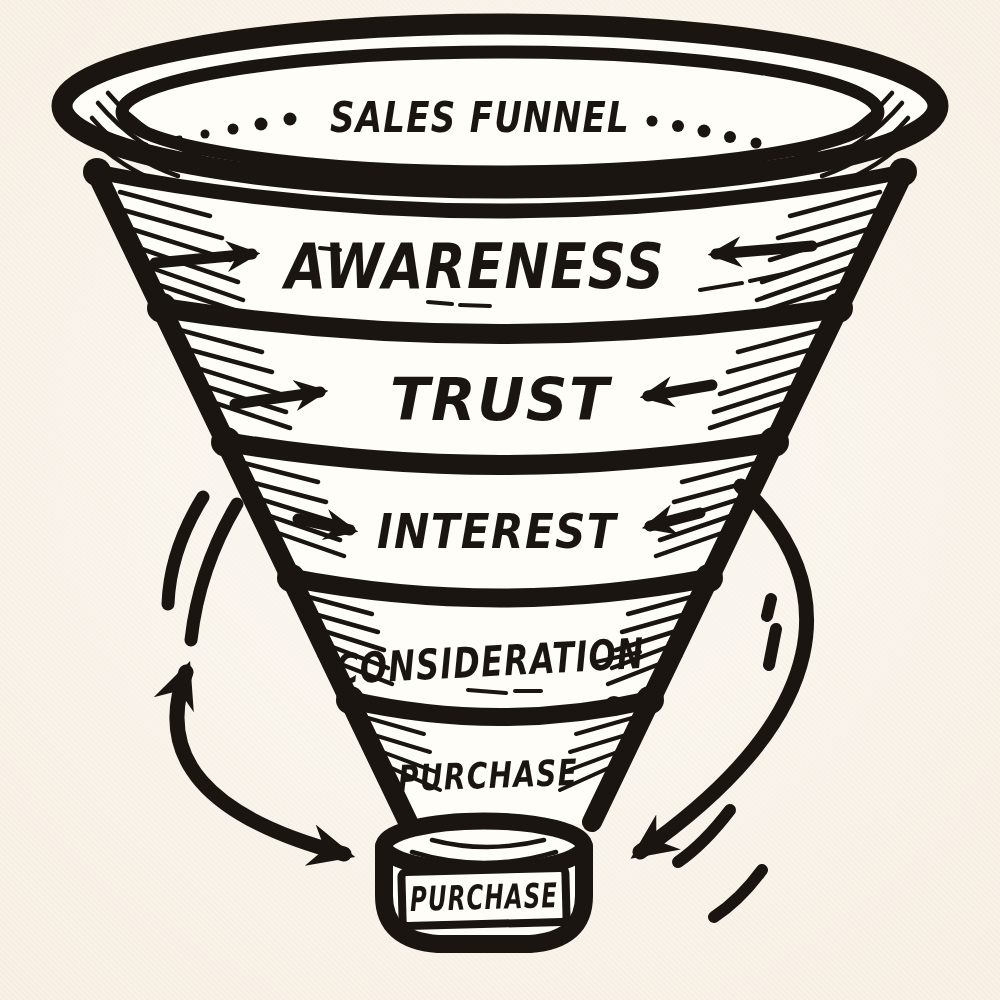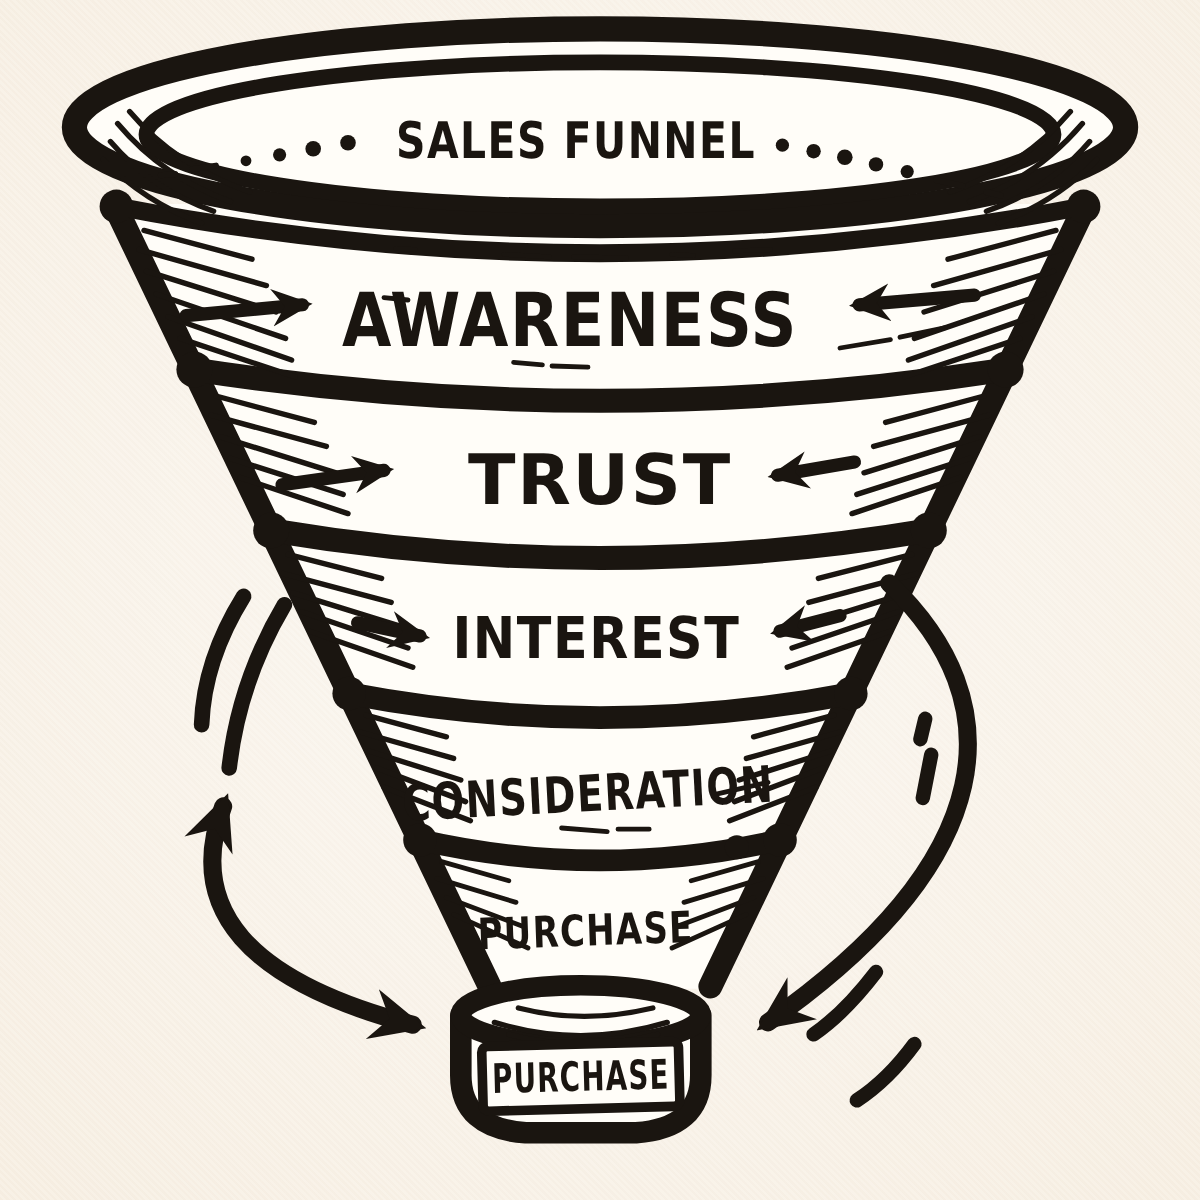--- a/index.html
+++ b/index.html
@@ -4,21 +4,21 @@
 <style>
   html, body { margin: 0; padding: 0; }
   body {
     width: 1000px; height: 1000px; overflow: hidden;
     background:
       radial-gradient(ellipse 120% 120% at 50% 45%, rgba(255,255,255,0.55) 0%, rgba(255,255,255,0) 60%),
       repeating-linear-gradient(45deg, rgba(214,188,160,0.07) 0 2px, rgba(255,255,255,0) 2px 4px),
       #f8f1e6;
     font-family: "DejaVu Sans", "Liberation Sans", sans-serif;
   }
-  .stage-wrap { position: relative; width: 1000px; height: 868px; }
+  .stage-wrap { position: relative; width: 1000px; height: 868px; font-style: italic; }
   svg { display: block; }
   .ink-stroke { stroke: #1a1510; fill: none; stroke-linecap: round; stroke-linejoin: round; }
   .ink-fill   { fill: #1a1510; stroke: none; }
   .paper      { fill: #fffdf8; }
   .label {
     fill: #1a1510;
     font-family: "DejaVu Sans", "Liberation Sans", sans-serif;
     font-weight: bold;
     letter-spacing: 1.5px;
   }

